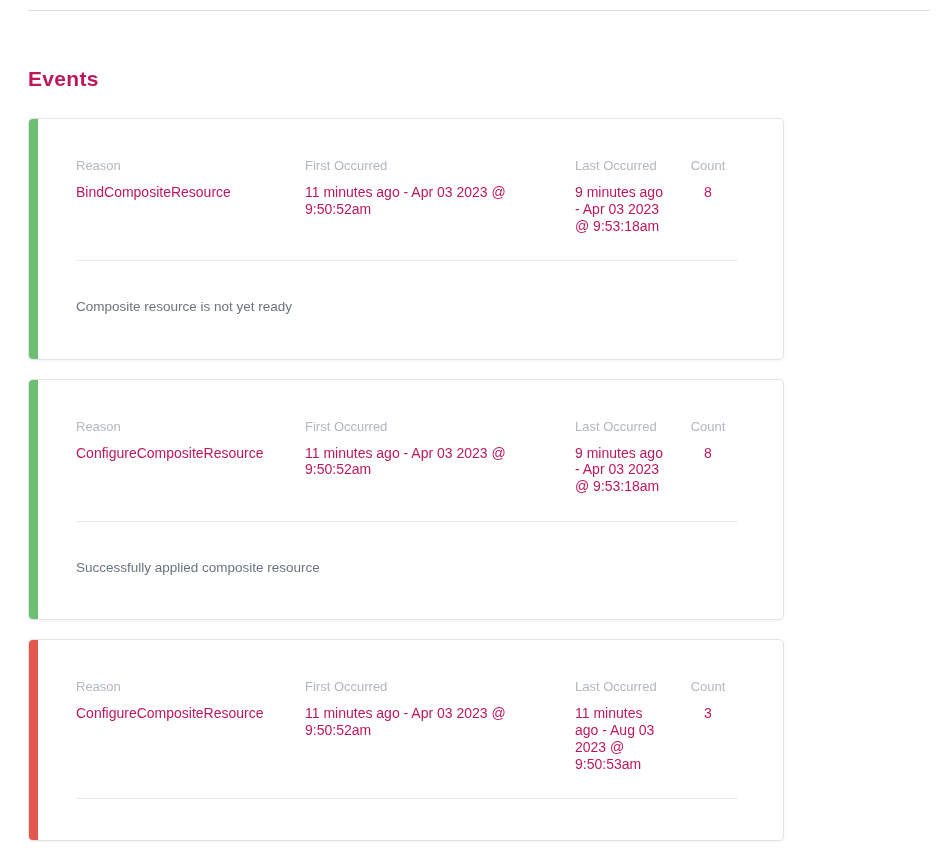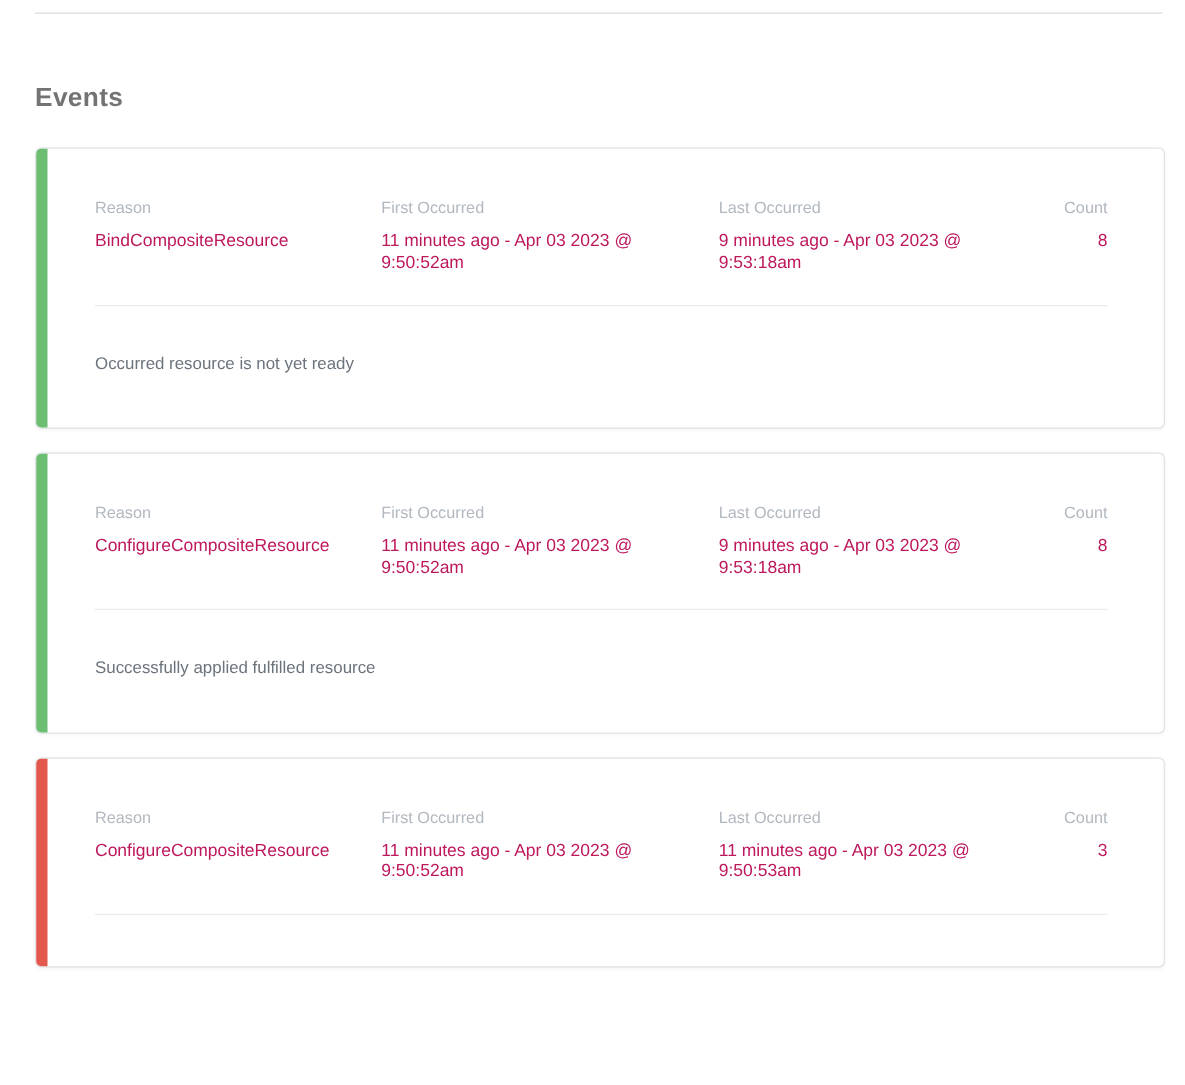--- a/index.html
+++ b/index.html
@@ -17,30 +17,30 @@
   .top-rule {
     margin: 10px 0 0 28px;
     width: 902px;
     height: 0;
     border-top: 1px solid #dcdcdc;
   }
   .page-title {
     margin: 56px 10px 0 28px;
     font-size: 21px;
     font-weight: 700;
-    color: #737373;
+    color: #be185d;
     letter-spacing: 0.3px;
   }
   .cards {
     margin: 27px 0 0 28px;
     width: 904px;
   }
   .event-card {
     position: relative;
-    width: 904px;
+    width: 756px;
     background: #ffffff;
     border: 1px solid #e0e2e5;
     border-radius: 5px;
     box-shadow: 0 1px 3px rgba(0,0,0,0.05);
     padding: 39px 45px 41px 47px;
     margin-bottom: 19px;
   }
   .stripe {
     position: absolute;
     left: 0;
@@ -59,21 +59,21 @@
   .col-label {
     font-size: 13px;
     color: #b1b8bf;
   }
   .cell {
     font-size: 14px;
     color: #be185d;
     line-height: 1.2;
     padding-right: 14px;
   }
-  .col-count { text-align: right; padding-right: 0; }
+  .col-count { text-align: center; padding-right: 0; }
   .divider {
     border-top: 1px solid #eaebed;
     margin-top: 26px;
   }
   .message {
     margin: 36px 0 0 0;
     font-size: 13.5px;
     color: #6b747d;
     line-height: 1.5;
   }
@@ -95,51 +95,51 @@
       <span class="col-label">Last Occurred</span>
       <span class="col-label col-count">Count</span>
     </div>
     <div class="grid value-row">
       <span class="cell">BindCompositeResource</span>
       <span class="cell">11 minutes ago - Apr 03 2023 @ 9:50:52am</span>
       <span class="cell">9 minutes ago - Apr 03 2023 @ 9:53:18am</span>
       <span class="cell col-count">8</span>
     </div>
     <div class="divider"></div>
-    <p class="message">Occurred resource is not yet ready</p>
+    <p class="message">Composite resource is not yet ready</p>
   </section>
 
   <section class="event-card">
     <span class="stripe" data-status="success"></span>
     <div class="grid header-row">
       <span class="col-label">Reason</span>
       <span class="col-label">First Occurred</span>
       <span class="col-label">Last Occurred</span>
       <span class="col-label col-count">Count</span>
     </div>
     <div class="grid value-row">
       <span class="cell">ConfigureCompositeResource</span>
       <span class="cell">11 minutes ago - Apr 03 2023 @ 9:50:52am</span>
       <span class="cell">9 minutes ago - Apr 03 2023 @ 9:53:18am</span>
       <span class="cell col-count">8</span>
     </div>
     <div class="divider"></div>
-    <p class="message">Successfully applied fulfilled resource</p>
+    <p class="message">Successfully applied composite resource</p>
   </section>
 
   <section class="event-card">
     <span class="stripe" data-status="error"></span>
     <div class="grid header-row">
       <span class="col-label">Reason</span>
       <span class="col-label">First Occurred</span>
       <span class="col-label">Last Occurred</span>
       <span class="col-label col-count">Count</span>
     </div>
     <div class="grid value-row">
       <span class="cell">ConfigureCompositeResource</span>
       <span class="cell">11 minutes ago - Apr 03 2023 @ 9:50:52am</span>
-      <span class="cell">11 minutes ago - Apr 03 2023 @ 9:50:53am</span>
+      <span class="cell">11 minutes ago - Aug 03 2023 @ 9:50:53am</span>
       <span class="cell col-count">3</span>
     </div>
     <div class="divider"></div>
   </section>
 
 </div>
 
 </body></html>

